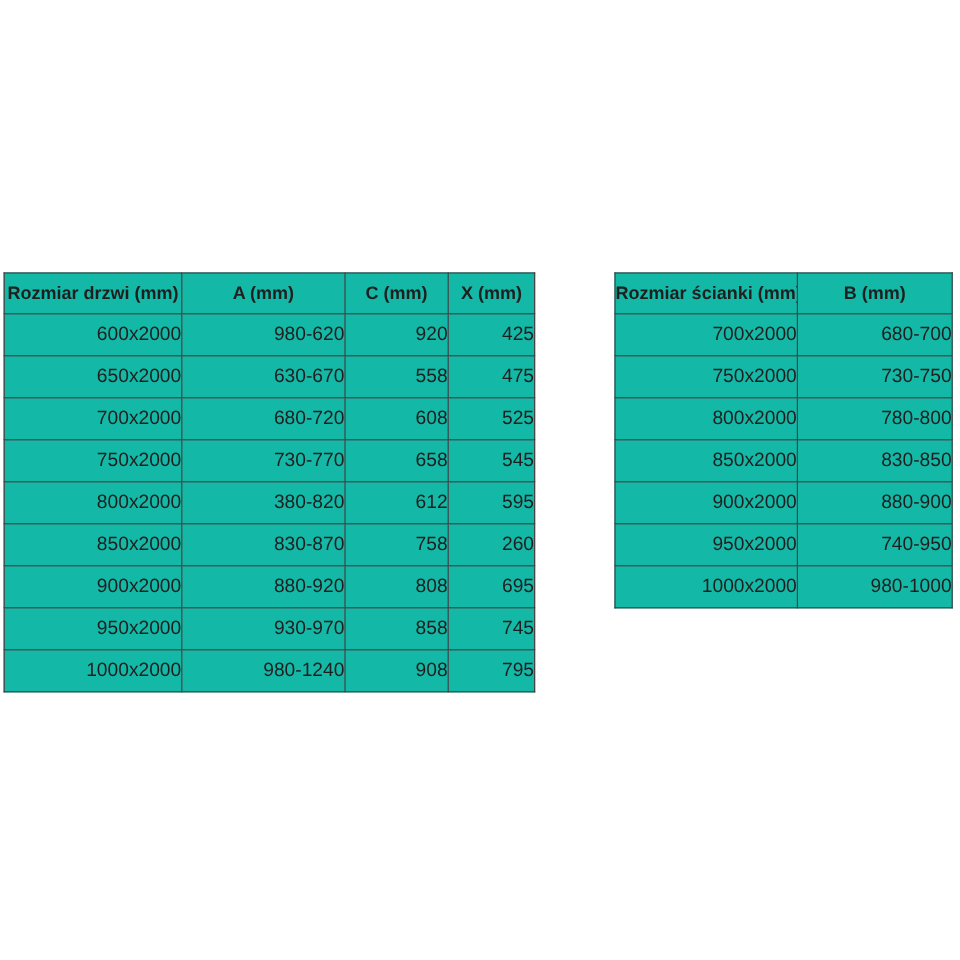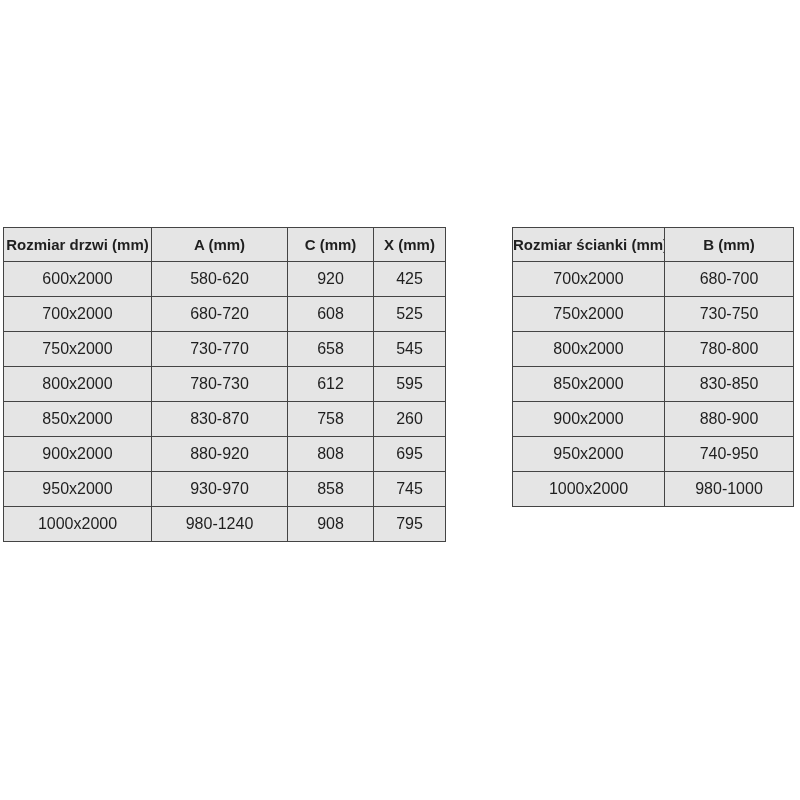--- a/index.html
+++ b/index.html
@@ -12,40 +12,41 @@
     background: #ffffff;
     position: relative;
     font-family: "Liberation Sans", sans-serif;
     color: #1f1f1f;
     overflow: hidden;
   }
   table.spec {
     position: absolute;
     border-collapse: collapse;
     table-layout: fixed;
-    background: #e5e5e5;
+    background: #14b8a6;
   }
   table.spec th,
   table.spec td {
     border: 1px solid #444444;
     text-align: center;
     vertical-align: middle;
     padding: 0;
     overflow: hidden;
     white-space: nowrap;
   }
   table.spec th {
     font-weight: bold;
     font-size: 15px;
     height: 33px;
   }
   table.spec td {
     font-weight: normal;
     font-size: 16px;
     height: 34px;
+    text-align: right;
   }
   #door-table {
     left: 3px;
     top: 227px;
     width: 442px;
   }
   #door-table col:nth-child(1) { width: 148px; }
   #door-table col:nth-child(2) { width: 136px; }
   #door-table col:nth-child(3) { width: 86px;  }
   #door-table col:nth-child(4) { width: 72px;  }
@@ -71,39 +72,45 @@
       <tr>
         <th>Rozmiar drzwi (mm)</th>
         <th>A (mm)</th>
         <th>C (mm)</th>
         <th>X (mm)</th>
       </tr>
     </thead>
     <tbody>
       <tr>
         <td>600x2000</td>
-        <td>580-620</td>
+        <td>980-620</td>
         <td>920</td>
         <td>425</td>
+      </tr>
+      <tr>
+        <td>650x2000</td>
+        <td>630-670</td>
+        <td>558</td>
+        <td>475</td>
       </tr>
       <tr>
         <td>700x2000</td>
         <td>680-720</td>
         <td>608</td>
         <td>525</td>
       </tr>
       <tr>
         <td>750x2000</td>
         <td>730-770</td>
         <td>658</td>
         <td>545</td>
       </tr>
       <tr>
         <td>800x2000</td>
-        <td>780-730</td>
+        <td>380-820</td>
         <td>612</td>
         <td>595</td>
       </tr>
       <tr>
         <td>850x2000</td>
         <td>830-870</td>
         <td>758</td>
         <td>260</td>
       </tr>
       <tr>

